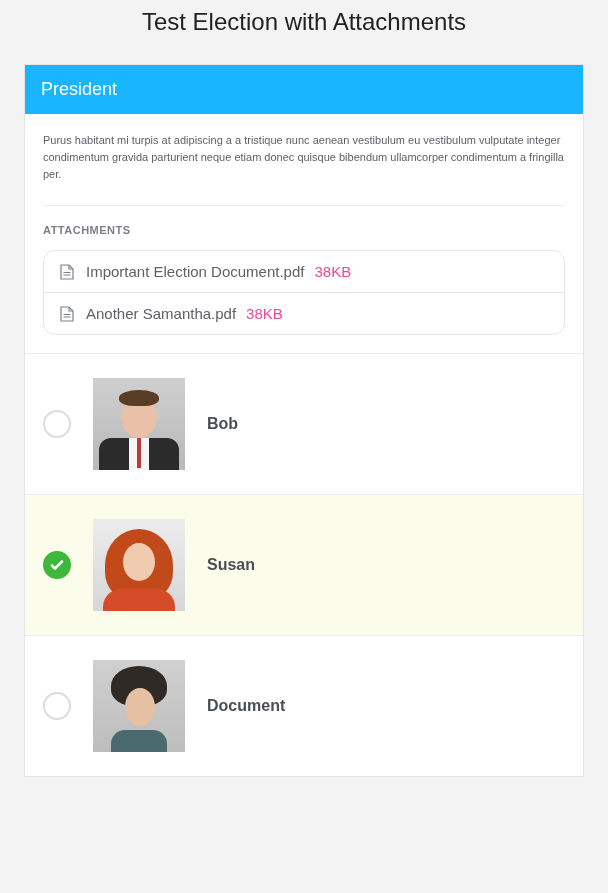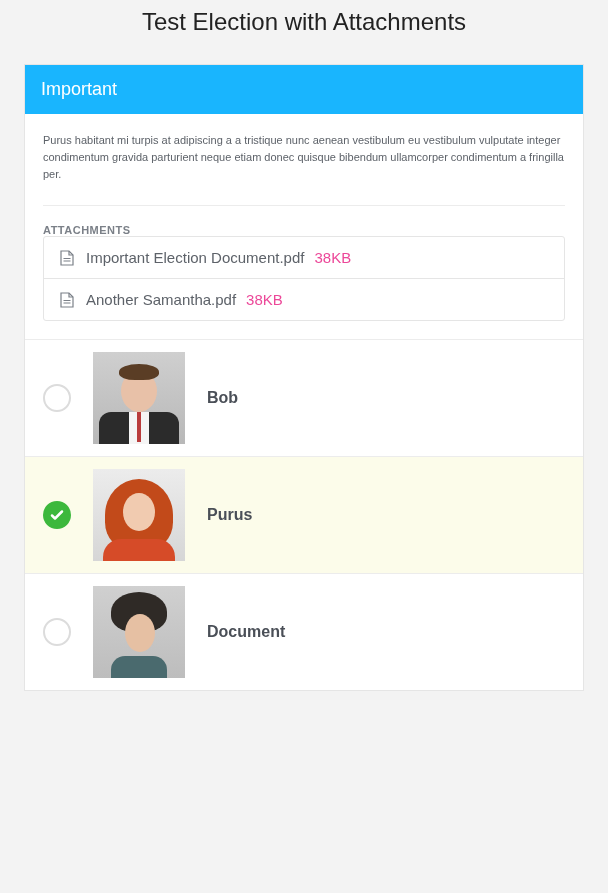--- a/index.html
+++ b/index.html
@@ -37,25 +37,26 @@
   .divider {
     border-top: 1px solid #ececec;
     margin: 0 18px;
   }
   .attach-section { padding: 18px; }
   .attach-label {
     font-size: 11px;
     font-weight: 700;
     letter-spacing: 0.5px;
     color: #7b8088;
+    margin-bottom: 14px;
     text-transform: uppercase;
   }
   .attach-list {
     border: 1px solid #e5e5e5;
-    border-radius: 3px;
+    border-radius: 12px;
     overflow: hidden;
   }
   .attach-item {
     display: flex;
     align-items: center;
     padding: 12px 16px;
     font-size: 15px;
     color: #5d6269;
     cursor: pointer;
   }
@@ -67,21 +68,21 @@
     height: 16px;
     margin-right: 12px;
     flex-shrink: 0;
   }
   .attach-name { color: #5d6269; }
   .attach-size { margin-left: 10px; color: #ec4899; }
   .candidates { }
   .candidate {
     display: flex;
     align-items: center;
-    padding: 12px 18px;
+    padding: 24px 18px;
     border-top: 1px solid #ececec;
     cursor: pointer;
   }
   .candidate.selected {
     background: #fcfcea;
   }
   .radio {
     width: 28px;
     height: 28px;
     border-radius: 50%;
@@ -136,21 +137,21 @@
   .av-john .hair { position:absolute; left:18px; top:6px; width:56px; height:40px; background:#2f2a26; border-radius:50% 50% 40% 40%; }
   .av-john .head { left:32px; top:28px; width:30px; height:38px; background:#e6c0a3; }
   .av-john .body { left:18px; top:70px; width:56px; height:28px; background:#4a6a6e; border-radius:14px 14px 0 0; }
 </style>
 </head>
 <body>
 
 <div class="page-title">Test Election with Attachments</div>
 
 <div class="card">
-  <div class="card-header">Important</div>
+  <div class="card-header">President</div>
   <div class="desc">Purus habitant mi turpis at adipiscing a a tristique nunc aenean vestibulum eu vestibulum vulputate integer condimentum gravida parturient neque etiam donec quisque bibendum ullamcorper condimentum a fringilla per.</div>
   <div class="divider"></div>
 
   <div class="attach-section">
     <div class="attach-label">ATTACHMENTS</div>
     <div class="attach-list">
       <div class="attach-item">
         <svg class="file-icon" viewBox="0 0 14 16">
             <path fill="none" stroke="#7b8088" stroke-width="1.2" d="M1 1h8l4 4v10H1z"></path>
             <path fill="none" stroke="#7b8088" stroke-width="1.2" d="M9 1v4h4"></path>
@@ -193,21 +194,21 @@
         <svg viewBox="0 0 16 16">
             <path fill="none" stroke="#fff" stroke-width="2.5" stroke-linecap="round" stroke-linejoin="round" d="M3 8.5l3 3 7-7"></path>
           </svg>
       </div>
       <div class="avatar av-susan">
         <div class="bg"></div>
           <div class="hair"></div>
           <div class="body"></div>
           <div class="head"></div>
       </div>
-      <div class="candidate-name">Purus</div>
+      <div class="candidate-name">Susan</div>
     </div>
 
 
     <div class="candidate">
       <div class="radio">
         
       </div>
       <div class="avatar av-john">
         <div class="bg"></div>
           <div class="hair"></div>

